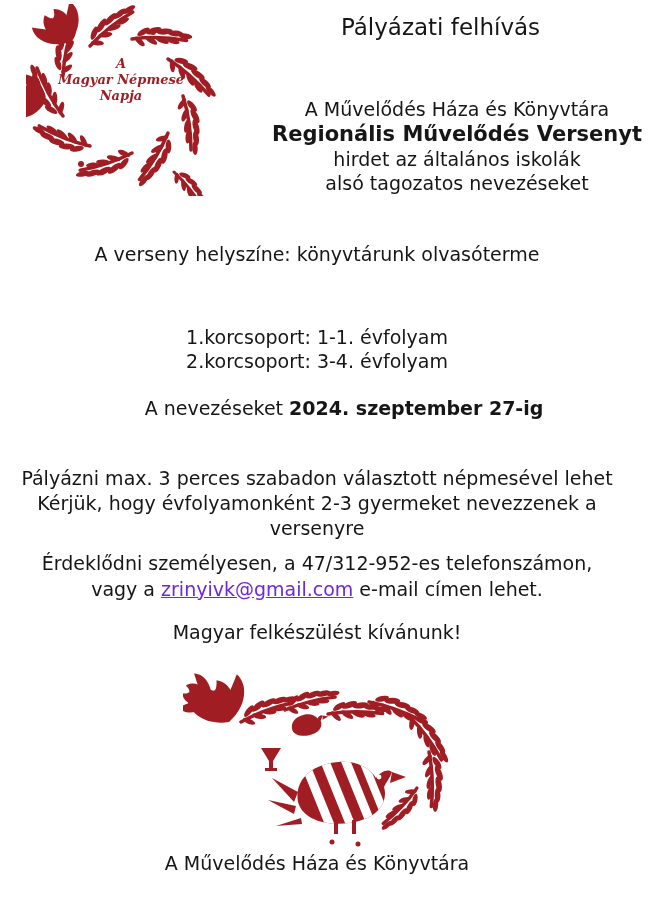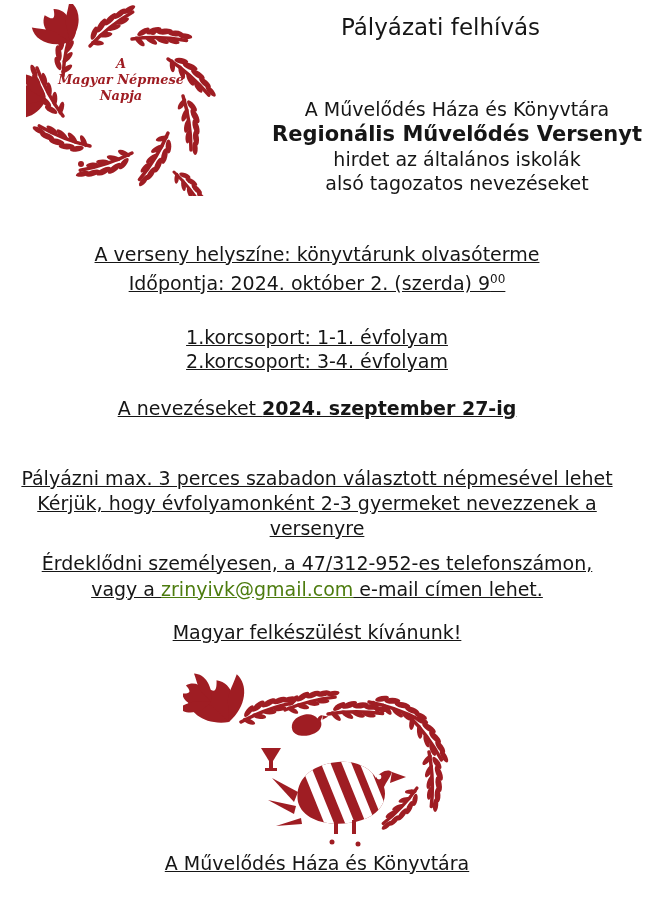--- a/index.html
+++ b/index.html
@@ -9,31 +9,31 @@
   }
   .line{white-space:nowrap;}
   .abs{position:absolute;}
   .center{text-align:center;}
   
   #title{top:7px;left:215px;right:0;font-size:23px;line-height:40px;}
   
   #intro{top:97px;left:248px;right:0;font-size:19px;line-height:24px;}
   #intro .big-bold{font-size:21px;font-weight:bold;line-height:26px;}
   
-  .maincol{left:0;width:634px;font-size:19px;text-decoration:underline;}
+  .maincol{left:0;width:634px;font-size:19px;}
   #venue{top:242px;line-height:25px;}
   #venue sup{font-size:12px;}
   #groups{top:325px;line-height:24px;}
-  #deadline{top:396px;line-height:24px;}
+  #deadline{top:396px;line-height:24px;padding-left:27px;}
   #entry{top:466px;line-height:25px;}
   #contact{top:550px;line-height:26px;}
   #closing{top:620px;line-height:24px;}
   #footer{top:851px;line-height:25px;}
   b{font-weight:bold;}
-  a.mail{color:#4d7c0f;text-decoration:underline;cursor:pointer;}
+  a.mail{color:#6d28d9;text-decoration:underline;cursor:pointer;}
   
   #wreath-box{left:26px;top:4px;width:190px;height:192px;}
   #logo-text{
     left:46px;top:56px;width:150px;text-align:center;color:#9f1d23;
     font-family:"DejaVu Serif","Liberation Serif",serif;font-style:italic;
     font-size:13px;line-height:16px;font-weight:bold;
   }
   #bird-box{left:183px;top:660px;width:300px;height:192px;}
   svg .st{stroke:#9f1d23;stroke-width:3.5;fill:none;stroke-linecap:round;}
 </style>
@@ -94,21 +94,20 @@
 
   <div class="abs center" id="intro">
     <div class="line">A Művelődés Háza és Könyvtára</div>
     <div class="line big-bold">Regionális Művelődés Versenyt</div>
     <div class="line">hirdet az általános iskolák</div>
     <div class="line">alsó tagozatos nevezéseket</div>
   </div>
 
   <div class="abs center maincol" id="venue">
     <div class="line">A verseny helyszíne: könyvtárunk olvasóterme</div>
-    <div class="line"><span>Időpontja: 2024. október 2. (szerda) 9</span><sup>00</sup></div>
   </div>
 
   <div class="abs center maincol" id="groups">
     <div class="line">1.korcsoport: 1-1. évfolyam</div>
     <div class="line">2.korcsoport: 3-4. évfolyam</div>
   </div>
 
   <div class="abs center maincol" id="deadline">
     <div class="line"><span>A nevezéseket </span><b>2024. szeptember 27-ig</b></div>
   </div>

